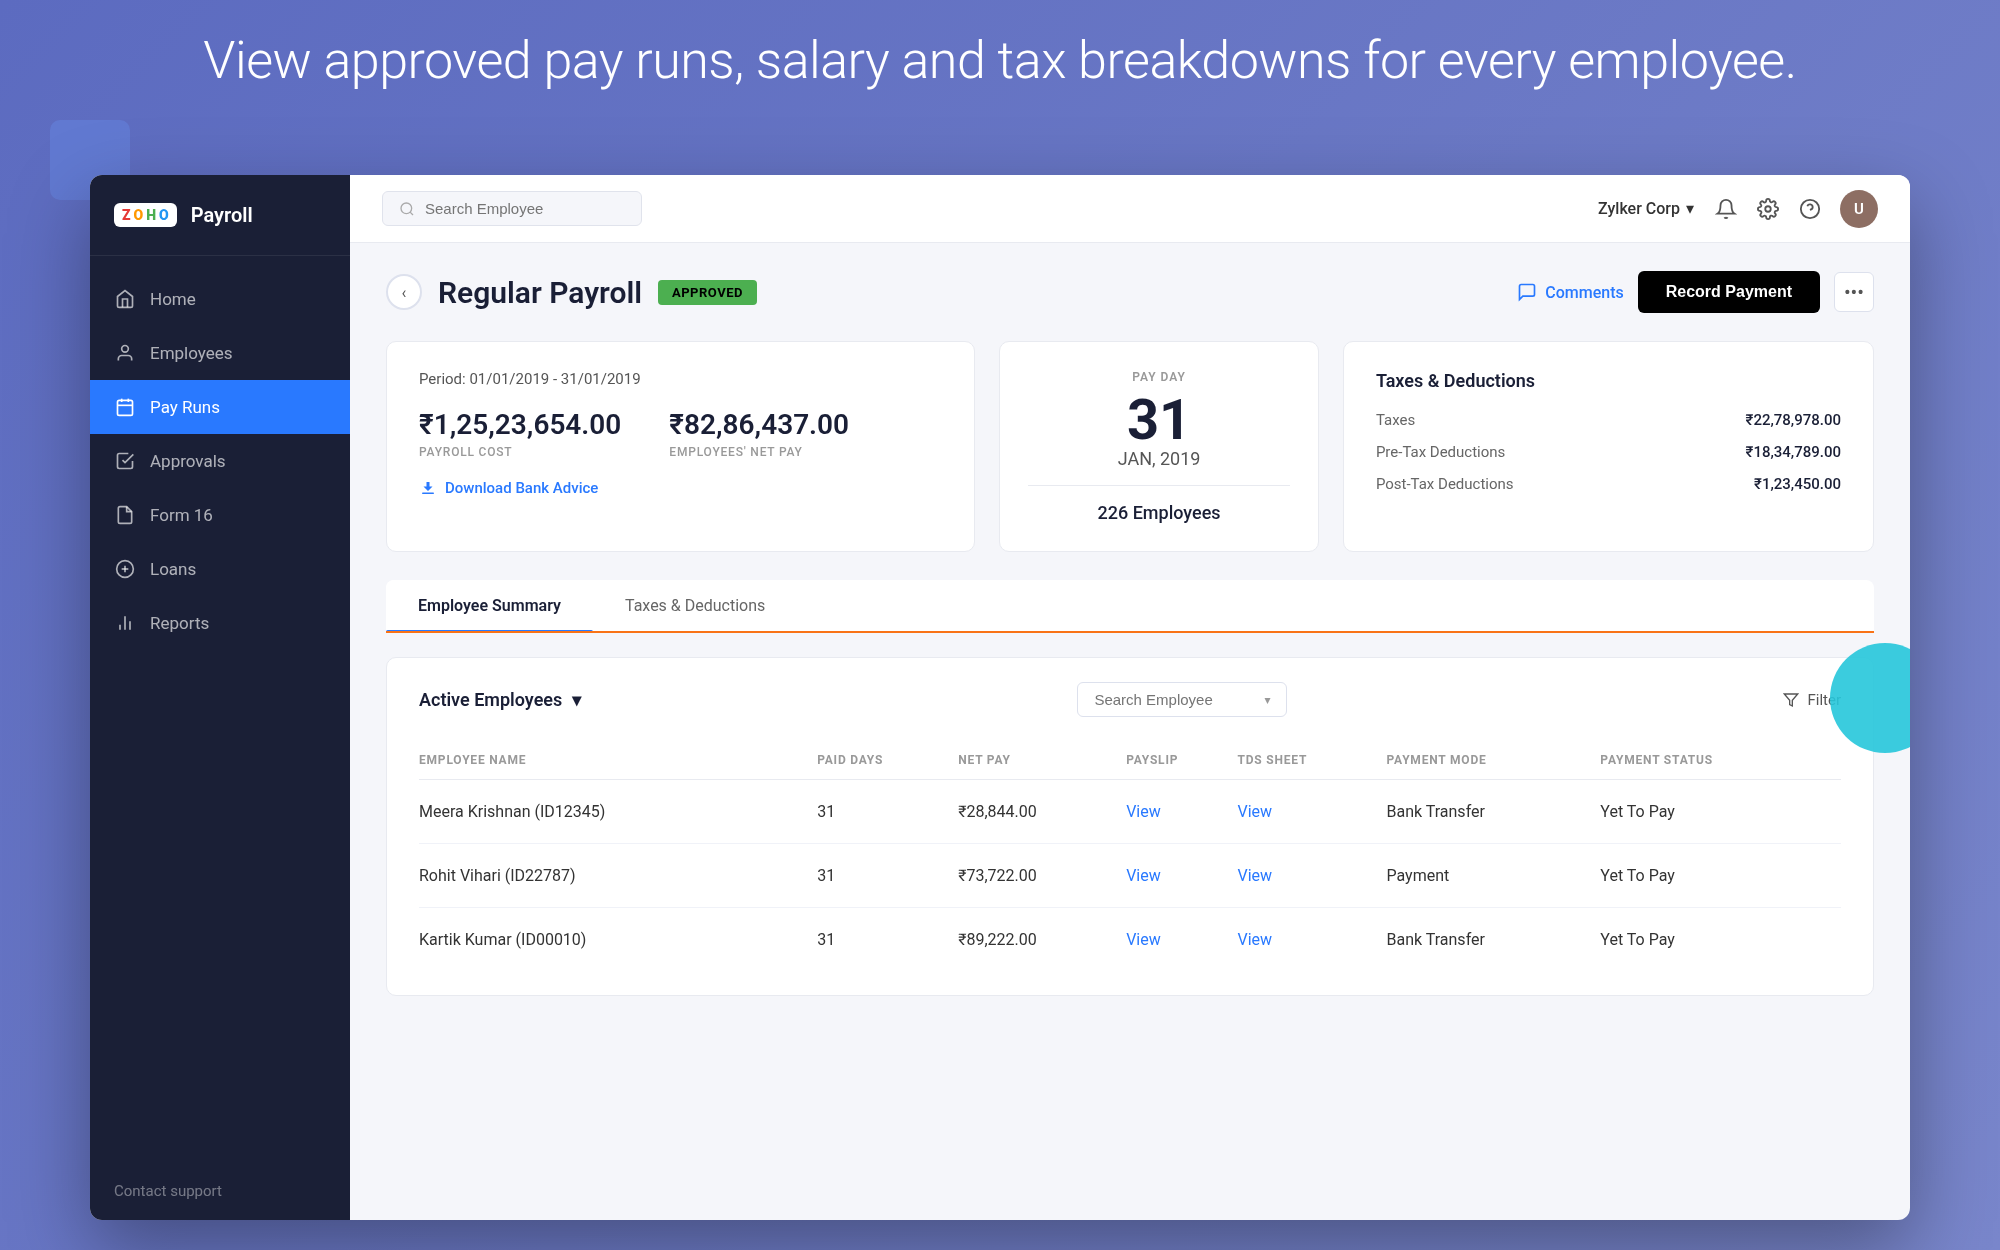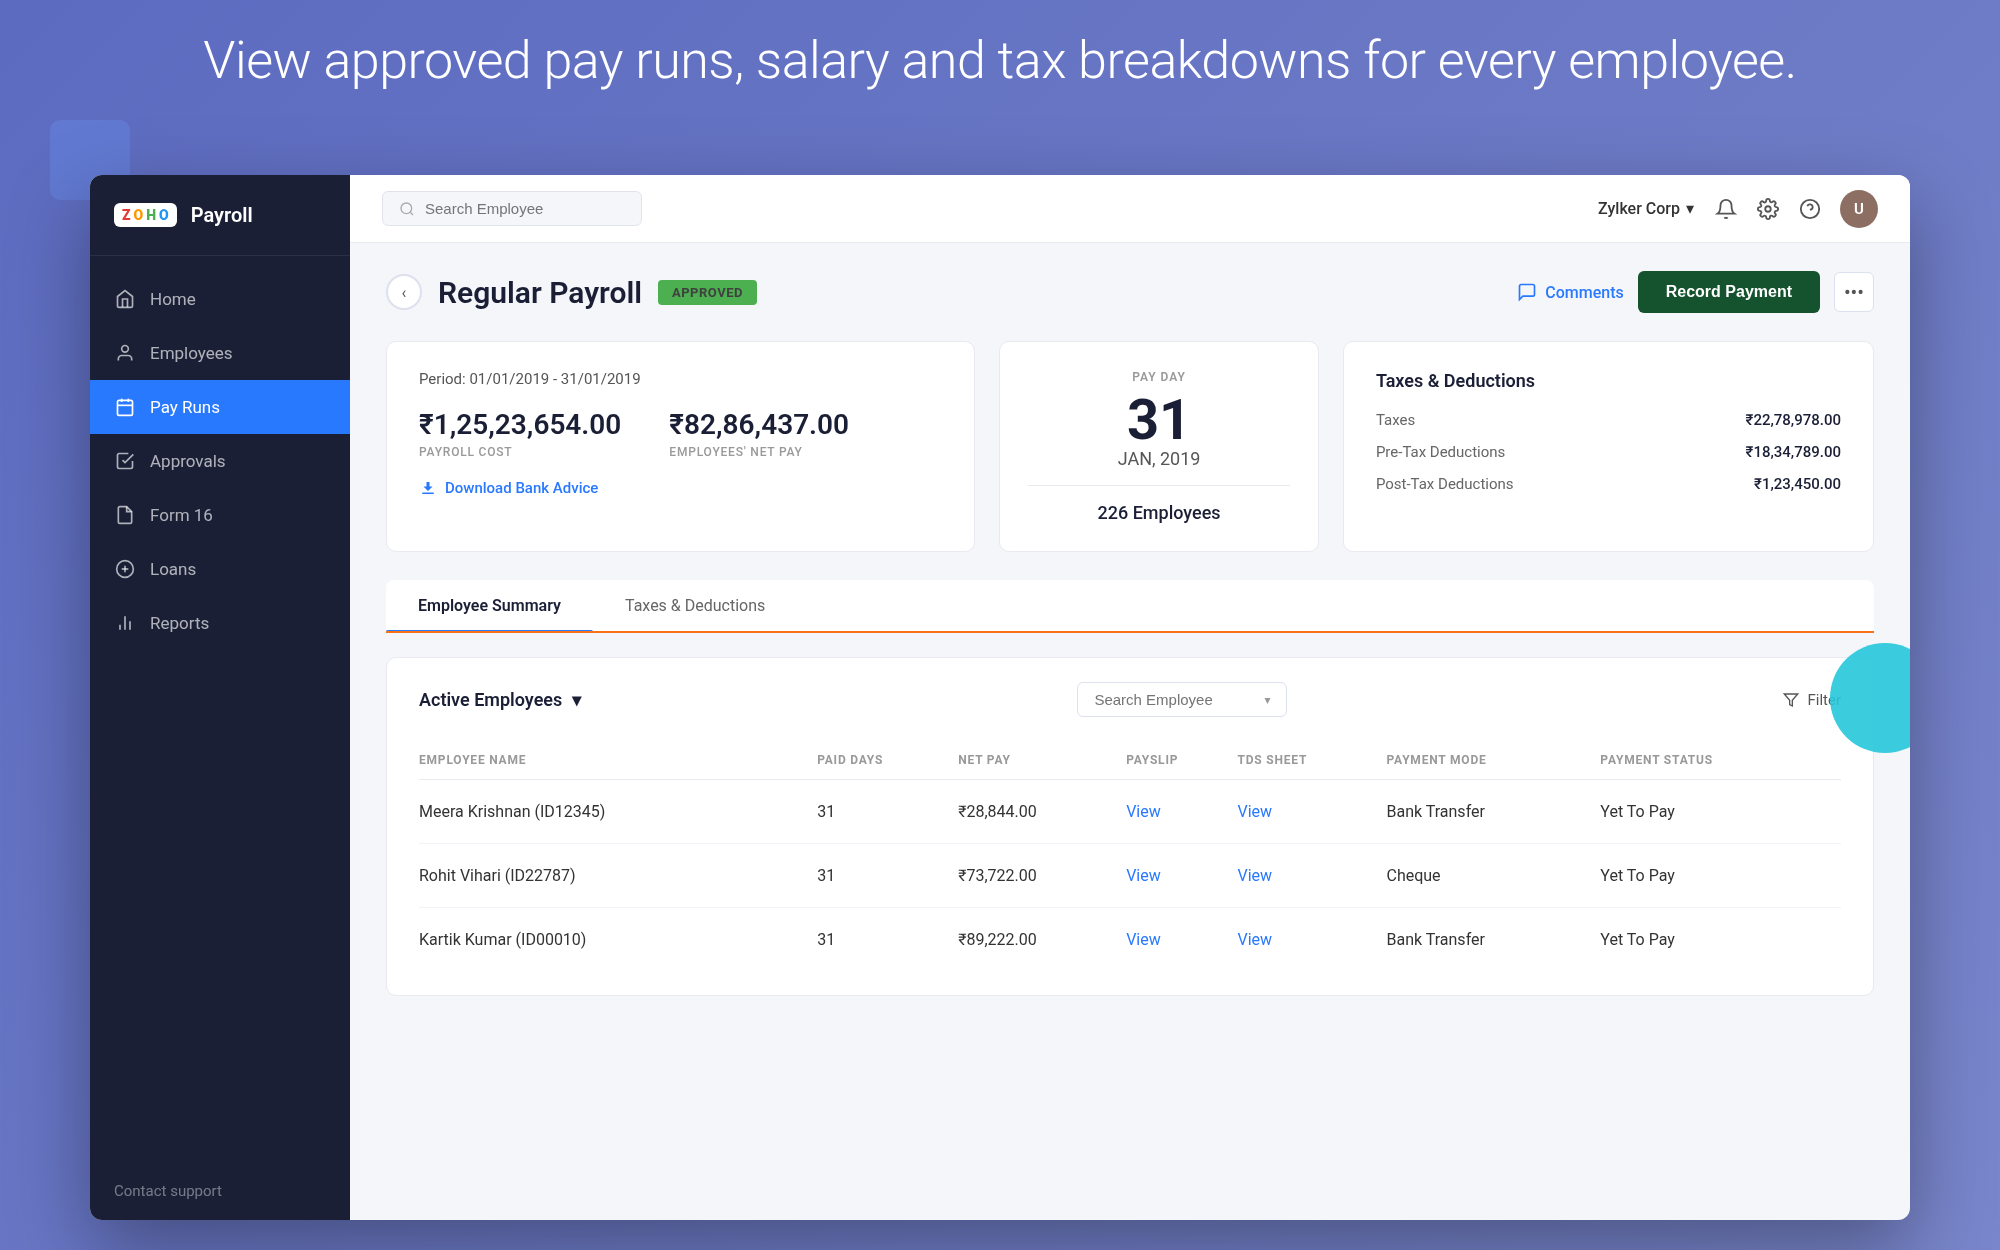--- a/index.html
+++ b/index.html
@@ -45,24 +45,24 @@
     .avatar { width: 38px; height: 38px; border-radius: 50%; background: #8d6e63; overflow: hidden; cursor: pointer; display: flex; align-items: center; justify-content: center; color: white; font-weight: 600; font-size: 15px; }
 
     
     .page-content { flex: 1; overflow-y: auto; padding: 28px 36px; }
 
     
     .page-header { display: flex; align-items: center; justify-content: space-between; margin-bottom: 28px; }
     .page-header-left { display: flex; align-items: center; gap: 16px; }
     .back-btn { width: 36px; height: 36px; border-radius: 50%; border: 2px solid #dde1ed; display: flex; align-items: center; justify-content: center; cursor: pointer; color: #555; background: white; font-size: 16px; flex-shrink: 0; }
     .page-title { font-size: 30px; font-weight: 600; color: #1a1f36; }
-    .approved-badge { background: #4caf50; color: #404040; font-size: 13px; font-weight: 700; padding: 5px 14px; border-radius: 4px; letter-spacing: 0.5px; }
+    .approved-badge { background: #4caf50; color: #000000; font-size: 13px; font-weight: 700; padding: 5px 14px; border-radius: 4px; letter-spacing: 0.5px; }
     .page-header-right { display: flex; align-items: center; gap: 14px; }
     .comments-btn { display: flex; align-items: center; gap: 8px; color: #2979ff; font-size: 16px; font-weight: 500; cursor: pointer; }
-    .record-payment-btn { background: #14532d; color: white; border: none; border-radius: 6px; padding: 12px 28px; font-size: 16px; font-weight: 600; cursor: pointer; }
+    .record-payment-btn { background: #000000; color: white; border: none; border-radius: 6px; padding: 12px 28px; font-size: 16px; font-weight: 600; cursor: pointer; }
     .more-btn { width: 40px; height: 40px; border: 1px solid #dde1ed; border-radius: 6px; background: white; display: flex; align-items: center; justify-content: center; cursor: pointer; font-size: 20px; color: #555; }
 
     
     .summary-cards { display: flex; gap: 24px; margin-bottom: 28px; }
 
     .payroll-card { background: white; border-radius: 10px; padding: 28px 32px; flex: 1.8; border: 1px solid #e8eaf0; }
     .period-text { font-size: 15px; color: #555; margin-bottom: 20px; }
     .amounts-row { display: flex; gap: 48px; margin-bottom: 20px; }
     .amount-block {}
     .amount-val { font-size: 28px; font-weight: 600; color: #1a1f36; }
@@ -367,21 +367,21 @@
       <td><a class="view-link" href="#">View</a></td>
       <td>Bank Transfer</td>
       <td class="payment-status">Yet To Pay</td>
     </tr>
               <tr>
       <td>Rohit Vihari (ID22787)</td>
       <td>31</td>
       <td>₹73,722.00</td>
       <td><a class="view-link" href="#">View</a></td>
       <td><a class="view-link" href="#">View</a></td>
-      <td>Cheque</td>
+      <td>Payment</td>
       <td class="payment-status">Yet To Pay</td>
     </tr>
               <tr>
       <td>Kartik Kumar (ID00010)</td>
       <td>31</td>
       <td>₹89,222.00</td>
       <td><a class="view-link" href="#">View</a></td>
       <td><a class="view-link" href="#">View</a></td>
       <td>Bank Transfer</td>
       <td class="payment-status">Yet To Pay</td>

